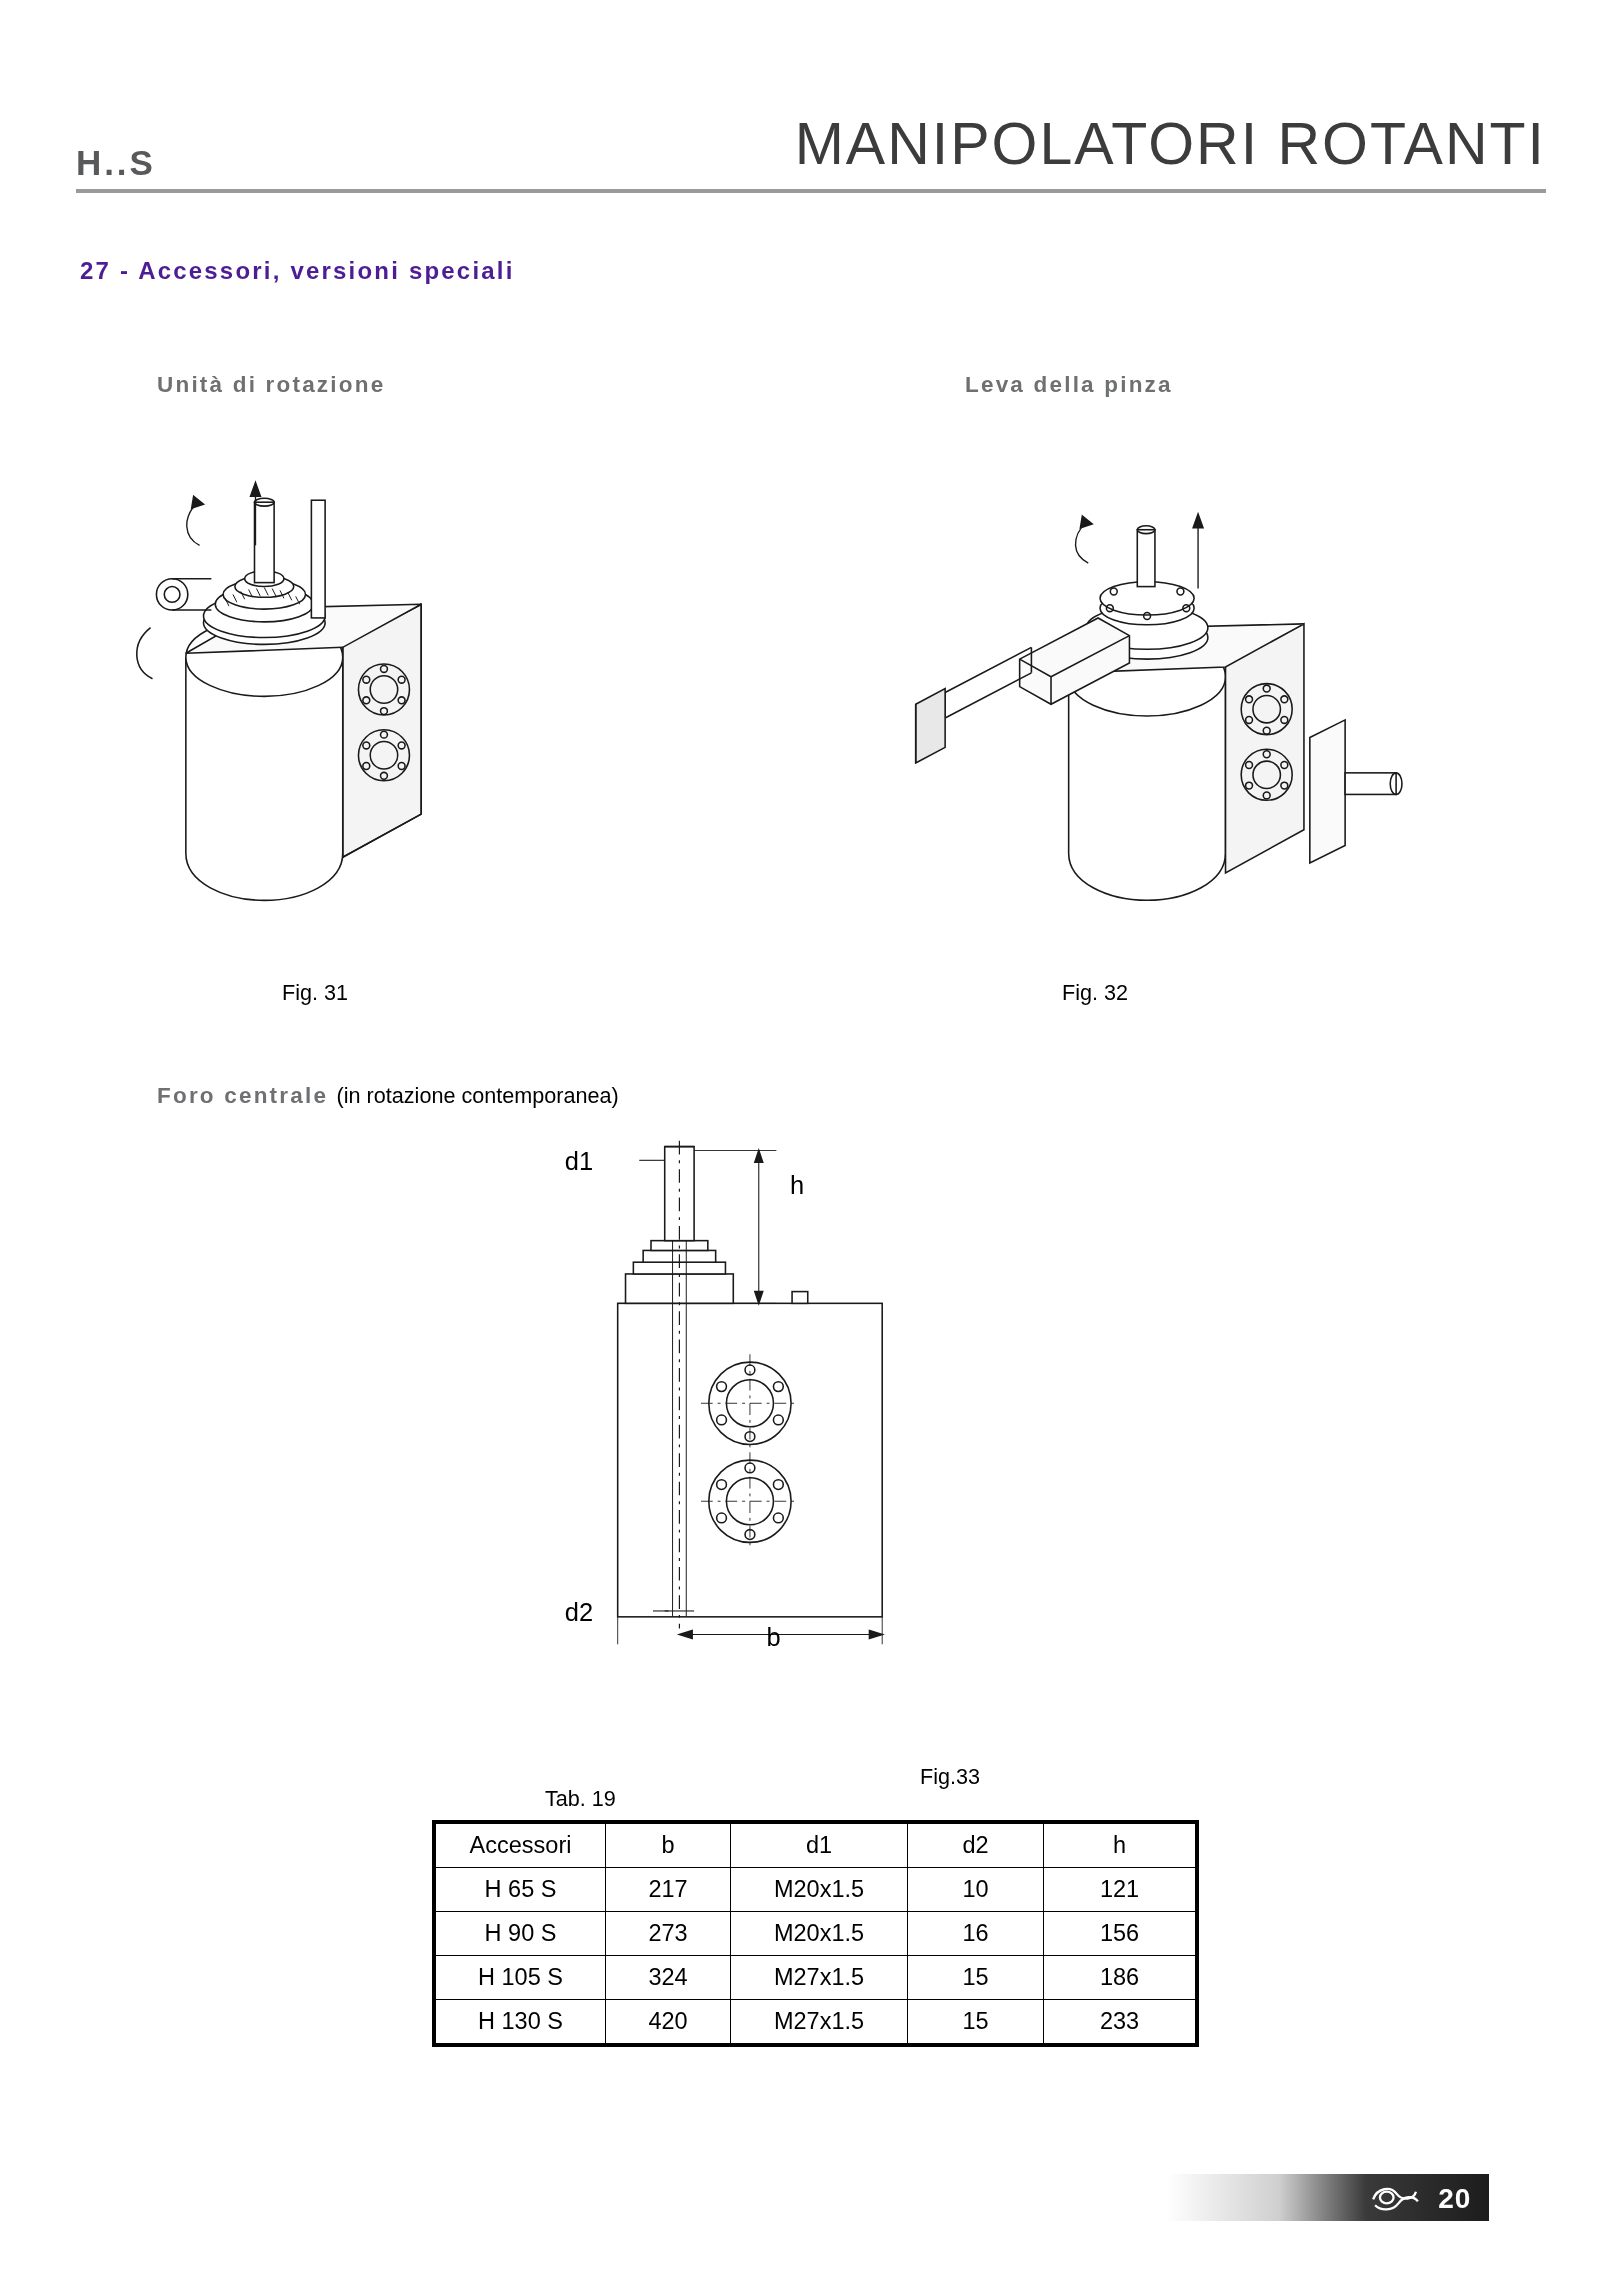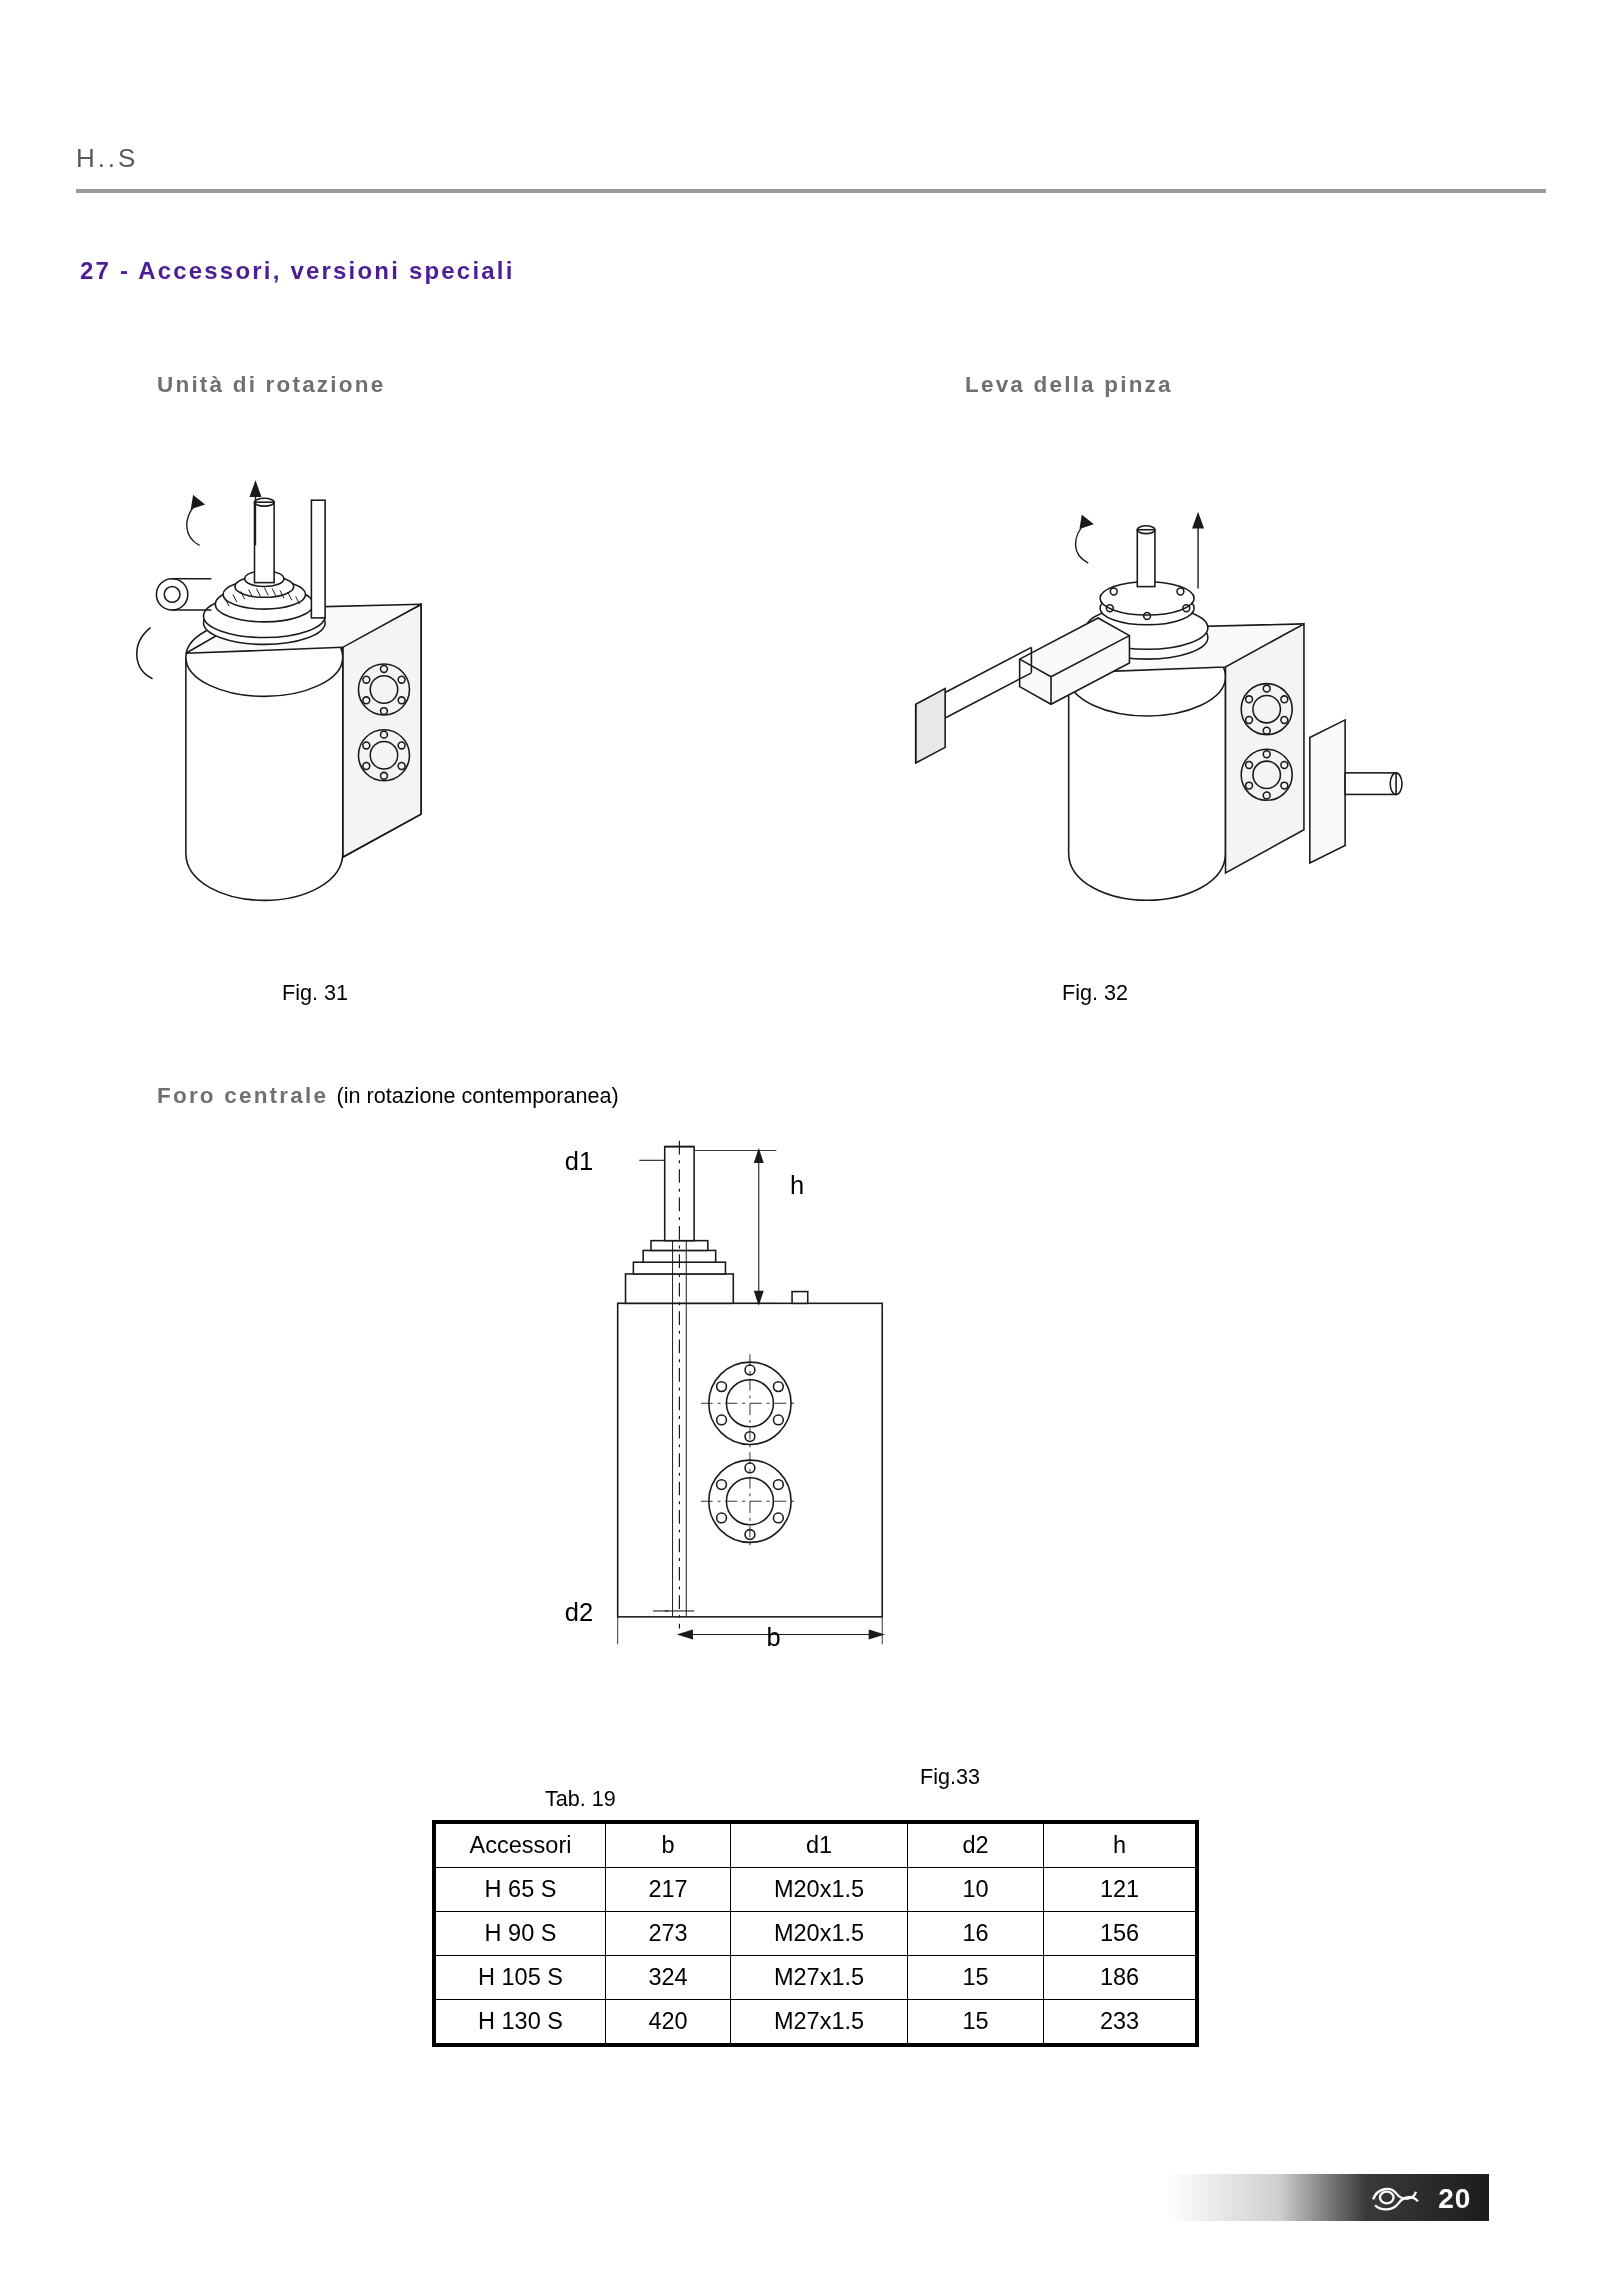--- a/index.html
+++ b/index.html
@@ -21,24 +21,24 @@
     position: absolute;
     left: 76px;
     top: 118px;
     width: 1470px;
     height: 71px;
   }
   .header-code {
     position: absolute;
     left: 0;
     top: 24.5px;
-    font-size: 26px;
+    font-size: 35px;
     letter-spacing: 2.9px;
     color: #58595b;
-    font-weight: normal;
+    font-weight: bold;
   }
   .header-title {
     position: absolute;
     right: 0;
     top: -7.8px;
     font-size: 59px;
     letter-spacing: 2px;
     color: #3c3c3c;
     font-weight: 400;
     white-space: nowrap;
@@ -156,20 +156,21 @@
   svg { display: block; }
   text { font-family: "Liberation Sans", sans-serif; }
 </style>
 </head>
 <body>
 
 <div class="page">
 
   <div class="header">
     <div class="header-code">H..S</div>
+    <div class="header-title">MANIPOLATORI ROTANTI</div>
     <div class="header-rule"></div>
   </div>
 
   <div class="section-title">27 - Accessori, versioni speciali</div>
 
   <div class="sub-title" id="sub-rot">Unità di rotazione</div>
   <div class="sub-title" id="sub-leva">Leva della pinza</div>
 
   <div class="drawing" id="draw1">
     <svg width="510" height="510" viewBox="0 0 520 520">

